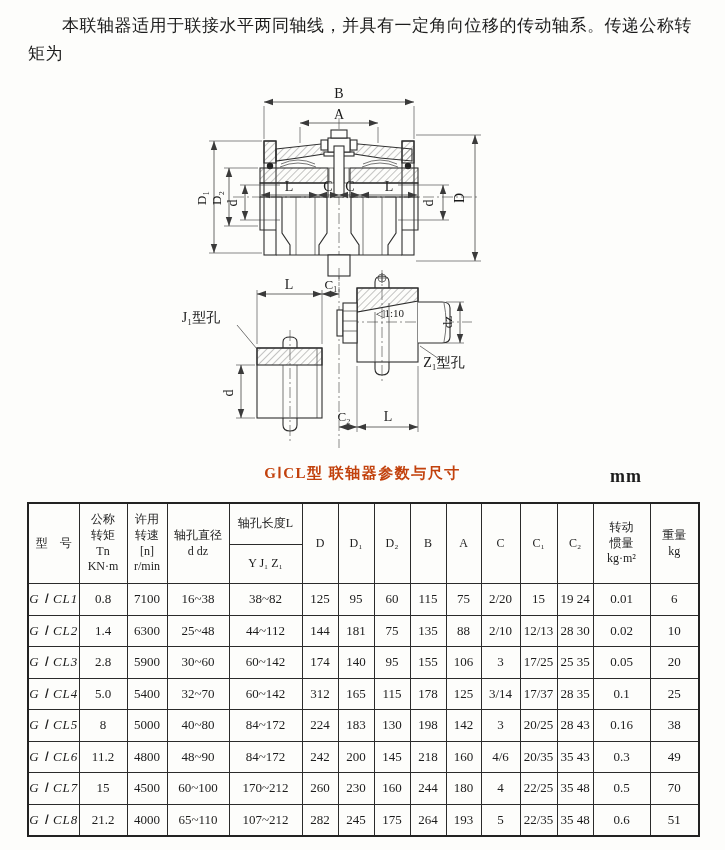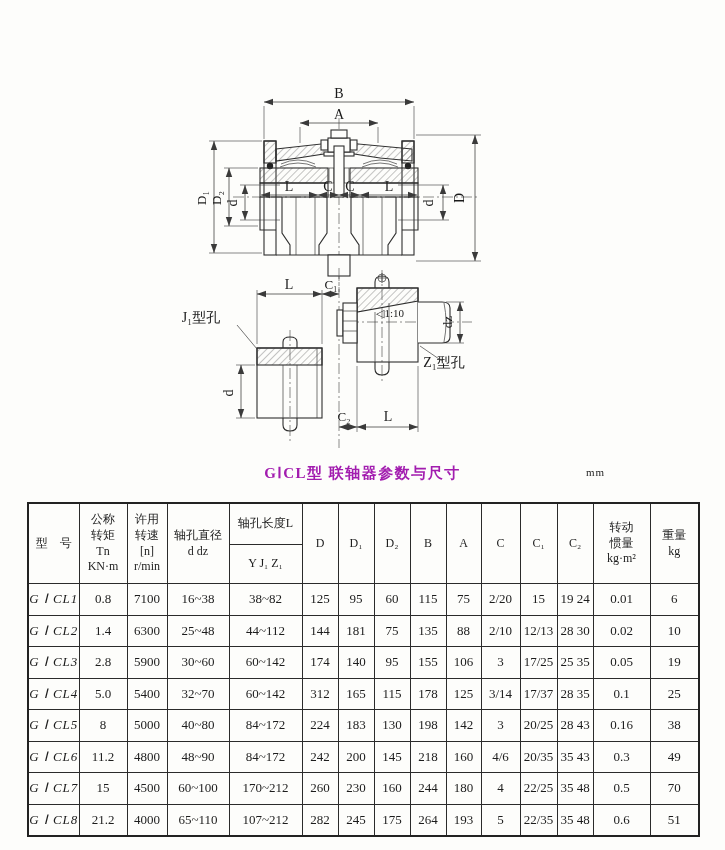--- a/index.html
+++ b/index.html
@@ -3,22 +3,22 @@
 <meta charset="utf-8">
 <style>
   html,body{margin:0;padding:0;background:#e8e8e8;}
   .page{position:relative;width:725px;height:850px;background:#fdfdfb;margin:0 auto;
         font-family:"Liberation Serif",serif;color:#1c1c1c;overflow:hidden;}
   .intro{position:absolute;top:12px;left:28px;right:22px;font-size:17px;line-height:1.65;
          letter-spacing:.5px;}
   .intro .l1{text-indent:2em;}
   .drawing{position:absolute;top:85px;left:0;}
   .tbl-title{position:absolute;top:464px;left:0;width:100%;text-align:center;
-             font-size:15px;font-weight:700;letter-spacing:1.5px;color:#a21caf;}
-  .unit{position:absolute;top:466px;left:586px;font-size:11px;font-weight:400;letter-spacing:1px;}
+             font-size:15px;font-weight:700;letter-spacing:1.5px;color:#c2410c;}
+  .unit{position:absolute;top:466px;left:610px;font-size:18px;font-weight:700;letter-spacing:1px;}
   table.spec{position:absolute;top:502px;left:27px;width:672px;border-collapse:collapse;
              table-layout:fixed;border:2px solid #222;}
   table.spec th,table.spec td{border:1px solid #2b2b2b;text-align:center;vertical-align:middle;
              padding:0;font-weight:400;overflow:hidden;}
   table.spec th{font-size:12px;line-height:1.32;white-space:pre-line;}
   table.spec td{font-size:13px;height:30.5px;}
   table.spec td:first-child{letter-spacing:1px;font-style:italic;}
   table.spec thead tr.h1 th{height:40px;}
   table.spec thead tr.h2 th{height:38px;margin-top:48px;}
   
@@ -33,20 +33,21 @@
   text.dls{font-family:"Liberation Serif",serif;font-size:13px;fill:#1a1a1a;text-anchor:middle;}
   text.zh{font-family:"Liberation Serif",serif;font-size:14px;fill:#1a1a1a;text-anchor:middle;}
   text.tp{font-family:"Liberation Serif",serif;font-size:11px;fill:#1a1a1a;text-anchor:middle;}
 </style>
 </head>
 <body>
 
 <div class="page">
 
   <div class="intro">
+    <div class="l1">本联轴器适用于联接水平两同轴线，并具有一定角向位移的传动轴系。传递公称转矩为</div>
   </div>
 
   <svg class="drawing" width="725" height="372" viewBox="0 85 725 372" xmlns="http://www.w3.org/2000/svg">
     <defs>
       <pattern id="h" patternUnits="userSpaceOnUse" width="5" height="5" patternTransform="rotate(45)">
         <line x1="0" y1="0" x2="0" y2="5" stroke="#555" stroke-width="0.7"></line>
       </pattern>
       <marker id="ar" markerWidth="10" markerHeight="8" refX="9.5" refY="4" orient="auto-start-reverse" markerUnits="userSpaceOnUse">
         <path d="M0.5,0.8 L9.5,4 L0.5,7.2 Z" fill="#3a3a3a"></path>
       </marker>
@@ -295,21 +296,21 @@
           <td>60~142</td>
           <td>174</td>
           <td>140</td>
           <td>95</td>
           <td>155</td>
           <td>106</td>
           <td>3</td>
           <td>17/25</td>
           <td>25 35</td>
           <td>0.05</td>
-          <td>19</td>
+          <td>20</td>
         </tr>
         <tr>
           <td>G Ⅰ CL4</td>
           <td>5.0</td>
           <td>5400</td>
           <td>32~70</td>
           <td>60~142</td>
           <td>312</td>
           <td>165</td>
           <td>115</td>

